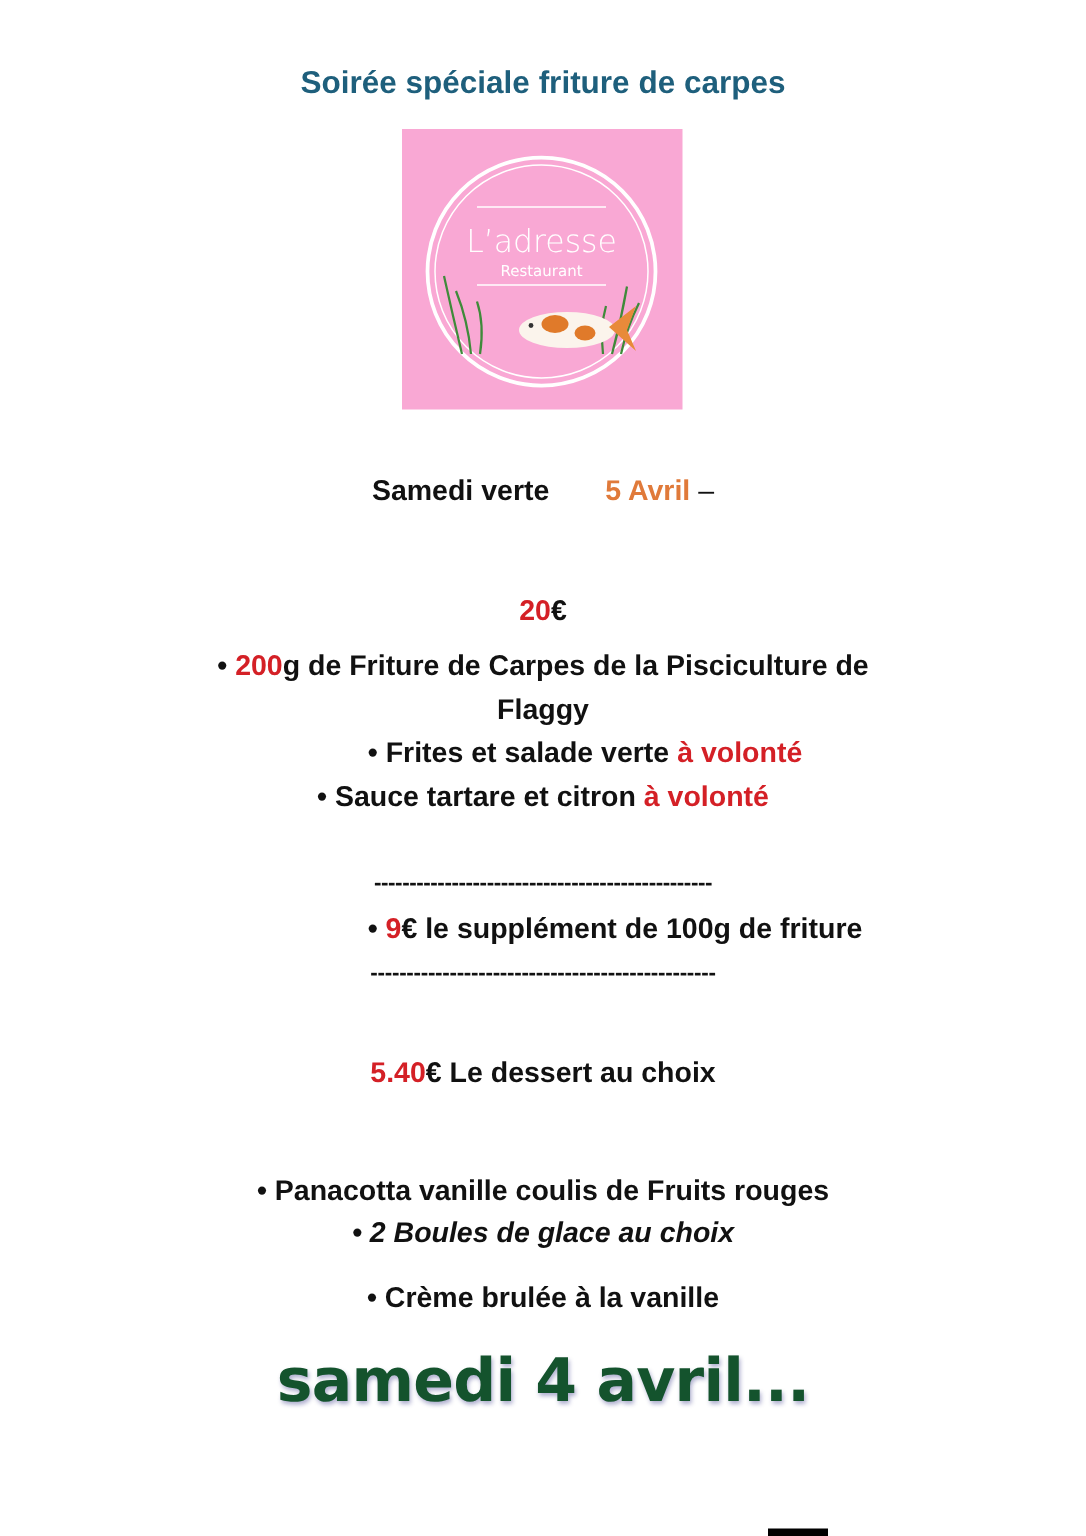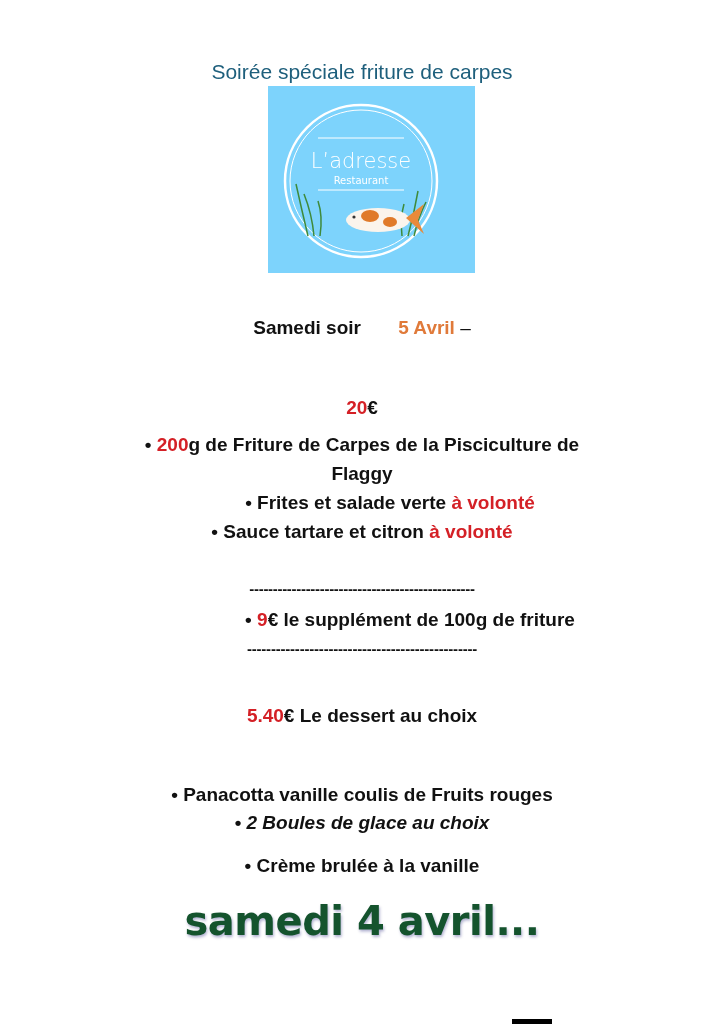--- a/index.html
+++ b/index.html
@@ -1,24 +1,24 @@
 <!DOCTYPE html>
 <html><head>
   <meta charset="utf-8">
   <style>
     html, body { margin: 0; padding: 0; }
     body {
       width: 724px; height: 1024px; background: #ffffff; position: relative; overflow: hidden;
       font-family: "Liberation Sans", sans-serif; color: #111111;
     }
     .abs { position: absolute; left: 0; width: 724px; text-align: center; }
-    .title { top: 60px; font-size: 21px; font-weight: normal; color: #1e5f7c; }
+    .title { top: 44px; font-size: 21px; font-weight: bold; color: #1e5f7c; }
     .logo {
-      position: absolute; left: 268px; top: 86px; width: 207px; height: 187px;
-      background: #7dd3fc;
+      position: absolute; left: 268px; top: 86px; width: 187px; height: 187px;
+      background: #f9a8d4;
     }
     .line { font-size: 19px; font-weight: bold; line-height: 29px; }
     .orange { color: #e07a3a; margin-left: 32px; }
     .red { color: #d42026; }
     .u { }
     .big {
       top: 898px; font-size: 40px; color: #14532d; font-weight: bold;
       text-shadow: 1px 2px 3px rgba(30,30,120,0.35);
       font-family: "DejaVu Sans", sans-serif; letter-spacing: -0.5px;
     }
@@ -47,21 +47,21 @@
     </g>
     <ellipse cx="110" cy="134" rx="32" ry="12" fill="#fbf4ec"></ellipse>
     <path d="M138 132 L156 118 L150 134 L156 148 Z" fill="#e88a3a"></path>
     <ellipse cx="102" cy="130" rx="9" ry="6" fill="#e07a2a"></ellipse>
     <ellipse cx="122" cy="136" rx="7" ry="5" fill="#e07a2a"></ellipse>
     <circle cx="86" cy="131" r="1.6" fill="#333"></circle>
   </svg>
 </div>
 
 <div class="abs line" style="top:313px;">
-  <span>Samedi soir </span><span class="orange">5 Avril</span><span style="font-weight:normal"> –</span>
+  <span>Samedi verte </span><span class="orange">5 Avril</span><span style="font-weight:normal"> –</span>
 </div>
 
 <div class="abs line" style="top:393px;">
   <span class="red">20</span><span>€</span>
 </div>
 
 <div class="abs line" style="top:430px;">
   <span>• </span><span class="red">200</span><span>g de Friture de Carpes de la Pisciculture de</span><br>
   <span>Flaggy</span>
 </div>

